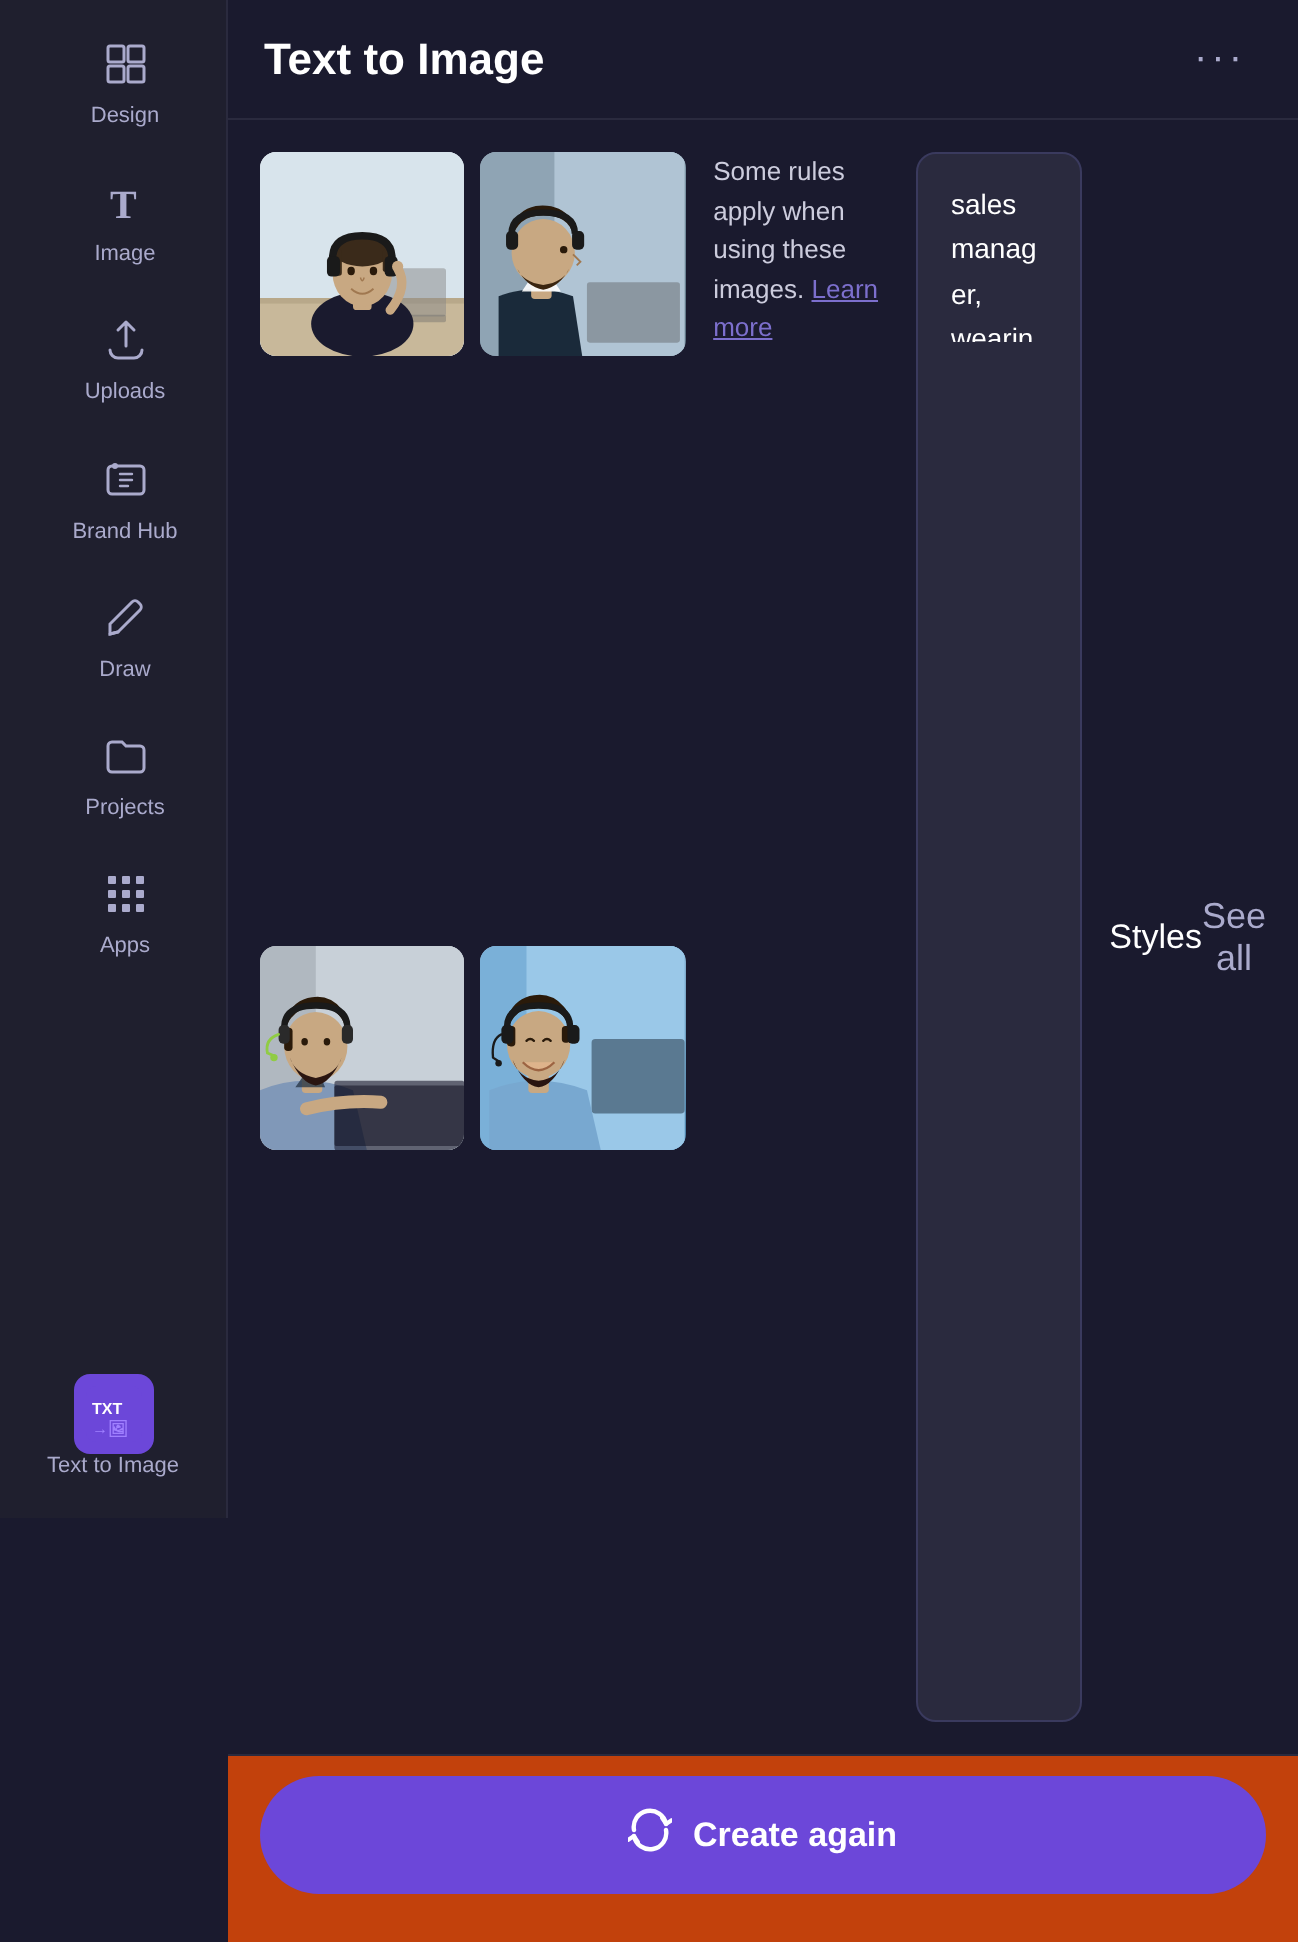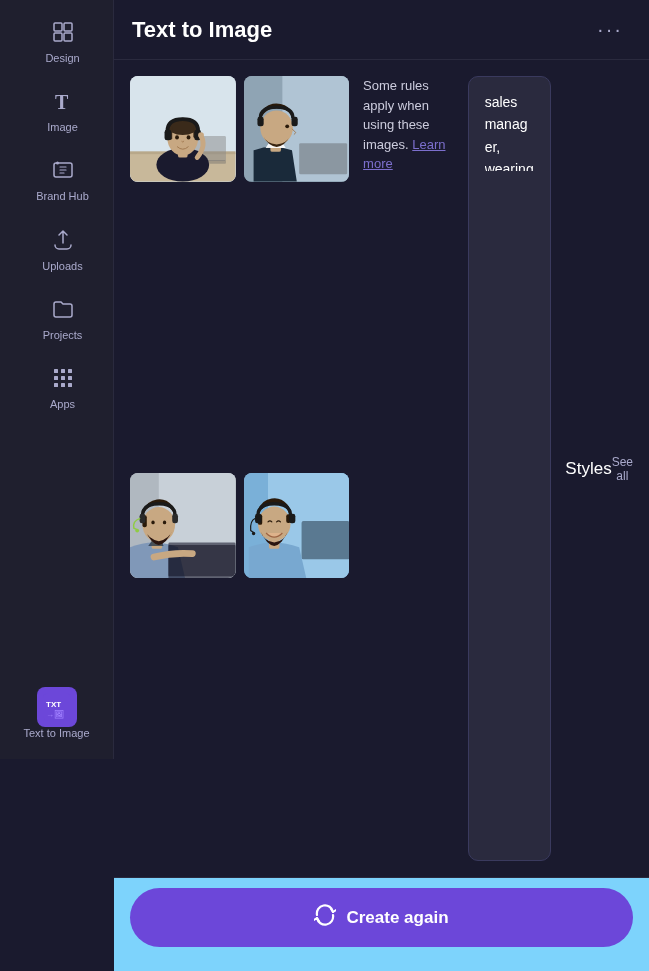--- a/index.html
+++ b/index.html
@@ -178,21 +178,21 @@
       align-items: center;
     }
 
     .styles-title {
       font-size: 17px;
       font-weight: 400;
       color: #ffffff;
     }
 
     .styles-see-all {
-      font-size: 12px;
+      font-size: 18px;
       color: #aaaacc;
       cursor: pointer;
       background: none;
       border: none;
     }
 
     
     .create-btn {
       background: #6c47d9;
       color: #ffffff;
@@ -210,21 +210,21 @@
       margin: 0 0 8px 0;
     }
 
     .create-btn .refresh-icon {
       font-size: 18px;
     }
 
     
     .bottom-bar {
       padding: 10px 16px 16px;
-      background: #7dd3fc;
+      background: #c2410c;
       border-top: 1px solid #2a2a3e;
     }
 
     
     .content::-webkit-scrollbar {
       width: 4px;
     }
     .content::-webkit-scrollbar-track {
       background: transparent;
     }
@@ -284,38 +284,47 @@
       <svg width="24" height="24" viewBox="0 0 24 24" fill="none">
         <text x="4" y="20" font-size="20" font-weight="bold" fill="#aaaacc" font-family="serif">T</text>
       </svg>
     </span>
     <span class="label">Image</span>
   </div>
 
   <div class="sidebar-item">
     <span class="icon">
       <svg width="24" height="24" viewBox="0 0 24 24" fill="none">
+        <path d="M12 3 L12 15 M8 7 L12 3 L16 7" stroke="#aaaacc" stroke-width="1.5" stroke-linecap="round" stroke-linejoin="round"></path>
+        <path d="M4 17 C4 19.2 5.8 21 8 21 L16 21 C18.2 21 20 19.2 20 17" stroke="#aaaacc" stroke-width="1.5" stroke-linecap="round" fill="none"></path>
+      </svg>
+    </span>
+    <span class="label">Uploads</span>
+  </div>
+
+  <div class="sidebar-item">
+    <span class="icon">
+      <svg width="24" height="24" viewBox="0 0 24 24" fill="none">
         <rect x="3" y="5" width="18" height="14" rx="2" stroke="#aaaacc" stroke-width="1.5"></rect>
         <path d="M9 9h6M9 12h6M9 15h4" stroke="#aaaacc" stroke-width="1.2" stroke-linecap="round"></path>
         <circle cx="6.5" cy="5" r="1.5" fill="#aaaacc"></circle>
       </svg>
     </span>
     <span class="label">Brand Hub</span>
   </div>
 
   <div class="sidebar-item">
     <span class="icon">
       <svg width="24" height="24" viewBox="0 0 24 24" fill="none">
-        <path d="M12 3 L12 15 M8 7 L12 3 L16 7" stroke="#aaaacc" stroke-width="1.5" stroke-linecap="round" stroke-linejoin="round"></path>
-        <path d="M4 17 C4 19.2 5.8 21 8 21 L16 21 C18.2 21 20 19.2 20 17" stroke="#aaaacc" stroke-width="1.5" stroke-linecap="round" fill="none"></path>
-      </svg>
-    </span>
-    <span class="label">Uploads</span>
-  </div>
-
+        <path d="M4 20 L8 19 L19 8 C19.8 7.2 19.8 5.8 19 5 L18 4 C17.2 3.2 15.8 3.2 15 4 L4 15 Z" stroke="#aaaacc" stroke-width="1.5" fill="none"></path>
+        <path d="M4 20 L8 19" stroke="#aaaacc" stroke-width="1.5" stroke-linecap="round"></path>
+      </svg>
+    </span>
+    <span class="label">Draw</span>
+  </div>
 
   <div class="sidebar-item">
     <span class="icon">
       <svg width="24" height="24" viewBox="0 0 24 24" fill="none">
         <path d="M3 7 C3 5.9 3.9 5 5 5 L10 5 L12 7 L19 7 C20.1 7 21 7.9 21 9 L21 18 C21 19.1 20.1 20 19 20 L5 20 C3.9 20 3 19.1 3 18 Z" stroke="#aaaacc" stroke-width="1.5" fill="none"></path>
       </svg>
     </span>
     <span class="label">Projects</span>
   </div>
 

